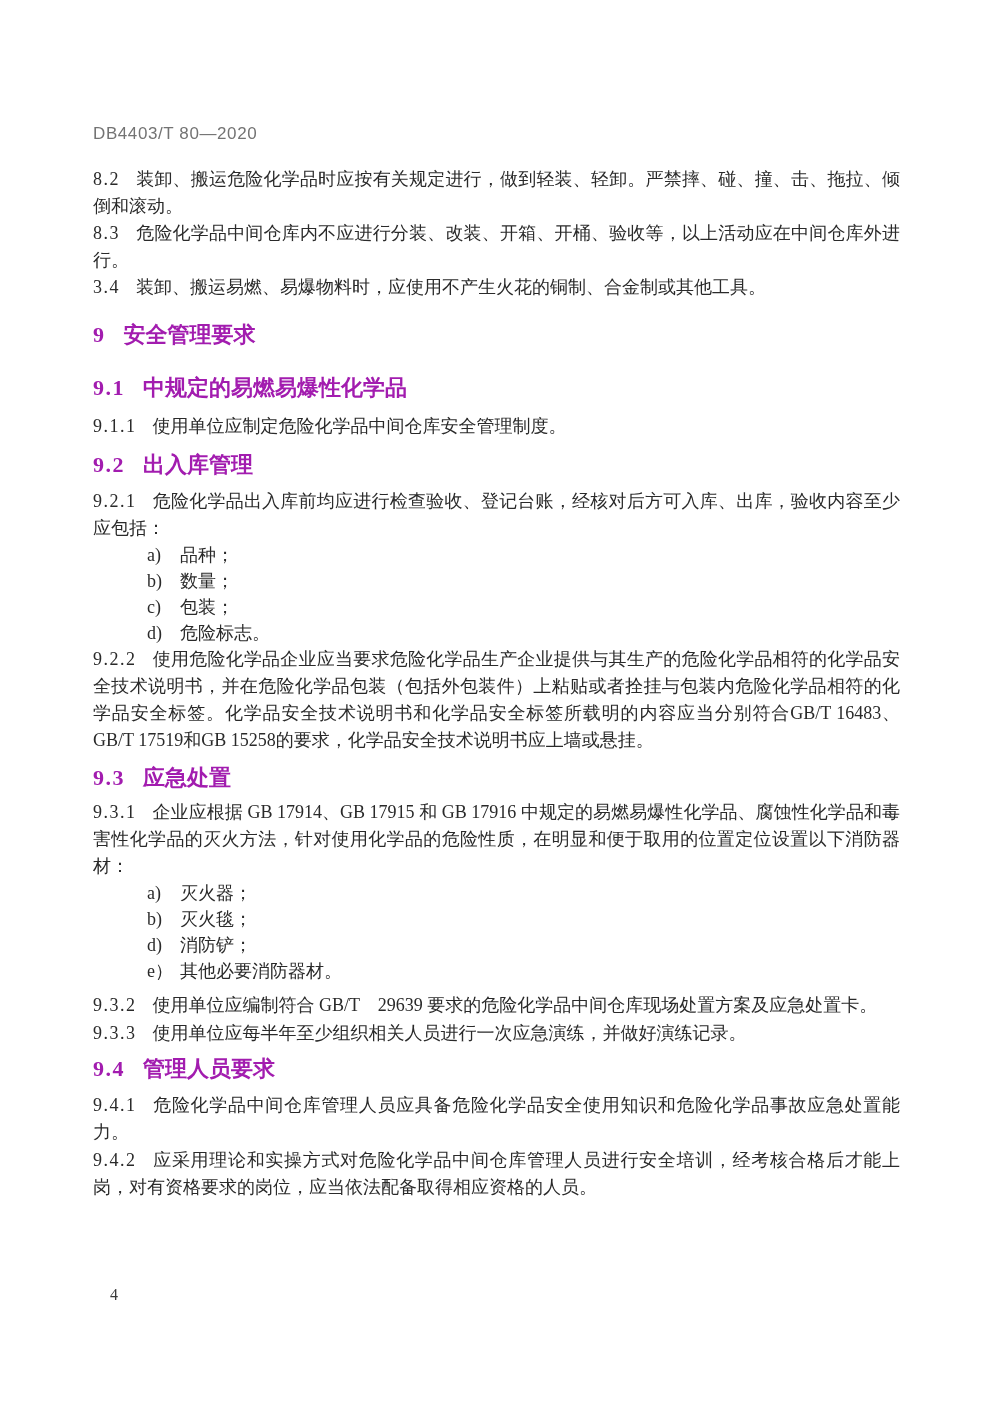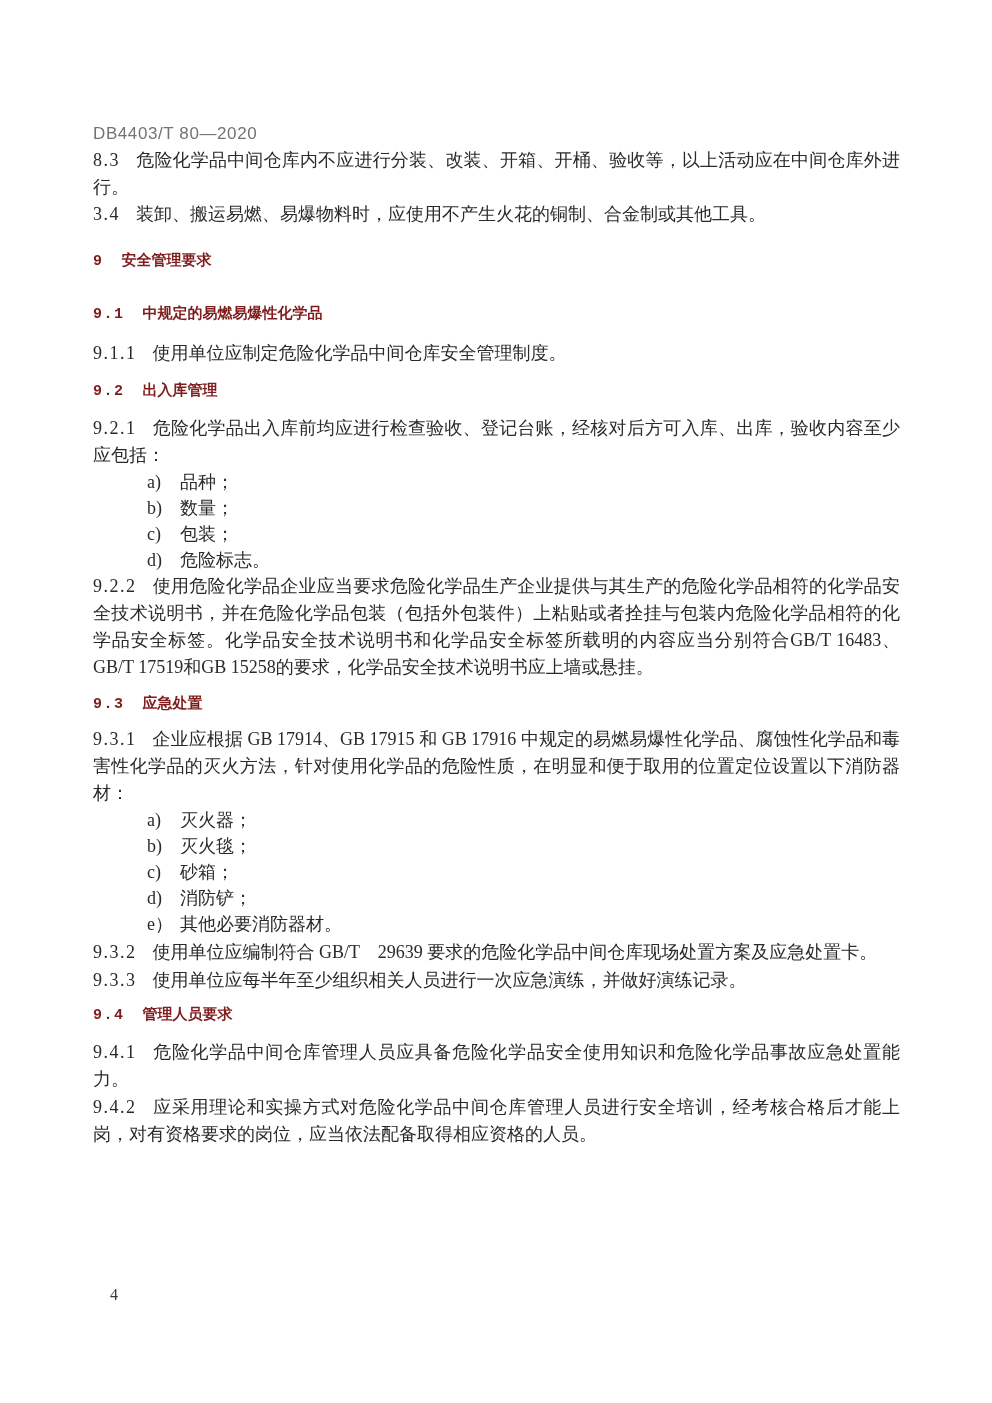--- a/index.html
+++ b/index.html
@@ -28,61 +28,62 @@
     line-height: 27px;
     text-align: justify;
     text-justify: inter-ideograph;
   }
   .clause .num {
     letter-spacing: 1.5px;
     margin-right: 16px;
     white-space: nowrap;
   }
   .sec-heading {
-    font-family: Liberation Mono, monospace;
-    font-size: 15px;
+    font-family: Liberation Serif, serif;
+    font-size: 22px;
     line-height: 27px;
     font-weight: bold;
-    color: #7f1d1d;
+    color: #a21caf;
   }
   .sec-heading .num {
     letter-spacing: 1.5px;
     margin-right: 18px;
     white-space: nowrap;
   }
   .list {
     font-size: 18px;
     line-height: 26px;
   }
   .list-item { padding-left: 54px; }
   .list-item .marker { display: inline-block; width: 33px; }
   .page-number {
     position: absolute;
     left: 110px; top: 1286px;
     font-size: 16px;
     color: #3a3a3a;
   }
   
   .mt1  { margin-top: 1px; }
-  .mt2  { margin-top: 2px; }
+  .mt2  { margin-top: 8px; }
   .mt8  { margin-top: 8px; }
   .mt10 { margin-top: 10px; }
   .mt11 { margin-top: 11px; }
   .mt12 { margin-top: 12px; }
   .mt19 { margin-top: 19px; }
   .mt20 { margin-top: 20px; }
   .mt26 { margin-top: 26px; }
 </style>
 </head>
 <body>
 
 <div class="page">
 
   <div class="doc-header">DB4403/T 80—2020</div>
 
+  <p class="clause mt19"><span class="num">8.2</span><span>装卸、搬运危险化学品时应按有关规定进行，做到轻装、轻卸。严禁摔、碰、撞、击、拖拉、倾倒和滚动。</span></p>
 
   <p class="clause"><span class="num">8.3</span><span>危险化学品中间仓库内不应进行分装、改装、开箱、开桶、验收等，以上活动应在中间仓库外进行。</span></p>
 
   <p class="clause"><span class="num">3.4</span><span>装卸、搬运易燃、易爆物料时，应使用不产生火花的铜制、合金制或其他工具。</span></p>
 
   <h2 class="sec-heading mt20"><span class="num">9</span><span>安全管理要求</span></h2>
 
   <h3 class="sec-heading mt26"><span class="num">9.1</span><span>中规定的易燃易爆性化学品</span></h3>
 
   <p class="clause mt12"><span class="num">9.1.1</span><span>使用单位应制定危险化学品中间仓库安全管理制度。</span></p>
@@ -101,21 +102,20 @@
 
   <p class="clause"><span class="num">9.2.2</span><span>使用危险化学品企业应当要求危险化学品生产企业提供与其生产的危险化学品相符的化学品安全技术说明书，并在危险化学品包装（包括外包装件）上粘贴或者拴挂与包装内危险化学品相符的化学品安全标签。化学品安全技术说明书和化学品安全标签所载明的内容应当分别符合GB/T 16483、GB/T 17519和GB 15258的要求，化学品安全技术说明书应上墙或悬挂。</span></p>
 
   <h3 class="sec-heading mt10"><span class="num">9.3</span><span>应急处置</span></h3>
 
   <p class="clause mt8"><span class="num">9.3.1</span><span>企业应根据 GB 17914、GB 17915 和 GB 17916 中规定的易燃易爆性化学品、腐蚀性化学品和毒害性化学品的灭火方法，针对使用化学品的危险性质，在明显和便于取用的位置定位设置以下消防器材：</span></p>
 
   <div class="list">
     <div class="list-item"><span class="marker">a)</span><span>灭火器；</span></div>
     <div class="list-item"><span class="marker">b)</span><span>灭火毯；</span></div>
-    <div class="list-item"><span class="marker">c)</span><span>砂箱；</span></div>
     <div class="list-item"><span class="marker">d)</span><span>消防铲；</span></div>
     <div class="list-item"><span class="marker">e）</span><span>其他必要消防器材。</span></div>
   </div>
 
   <p class="clause mt2"><span class="num">9.3.2</span><span>使用单位应编制符合 GB/T　29639 要求的危险化学品中间仓库现场处置方案及应急处置卡。</span></p>
 
   <p class="clause mt1"><span class="num">9.3.3</span><span>使用单位应每半年至少组织相关人员进行一次应急演练，并做好演练记录。</span></p>
 
   <h3 class="sec-heading mt8"><span class="num">9.4</span><span>管理人员要求</span></h3>
 

